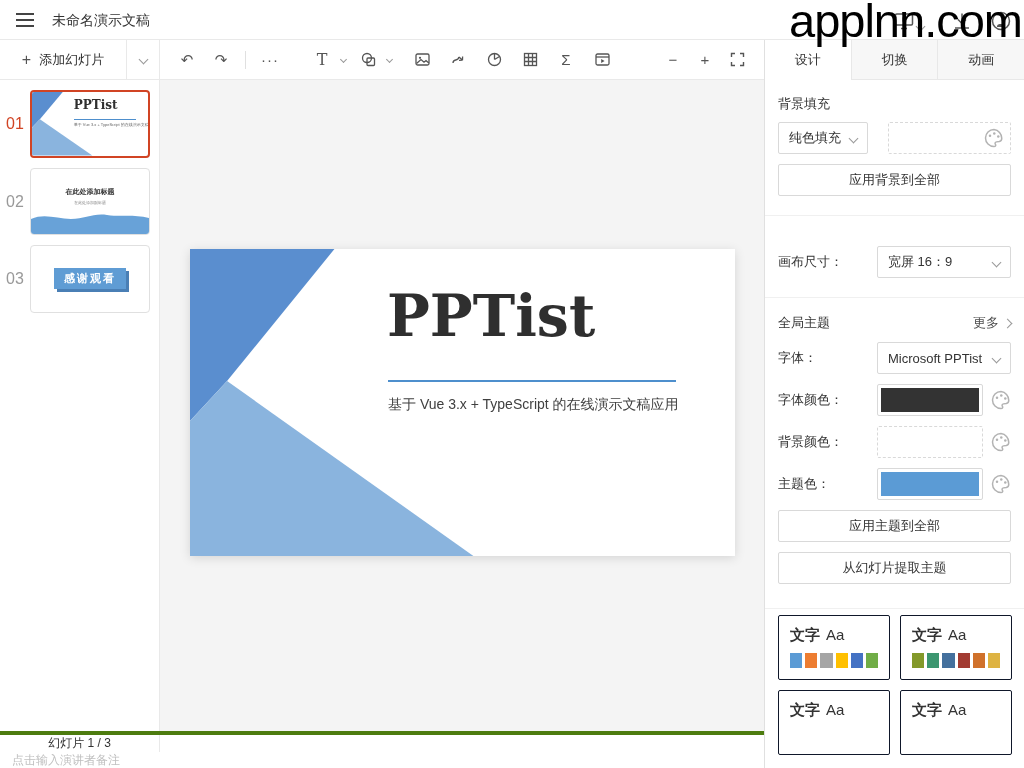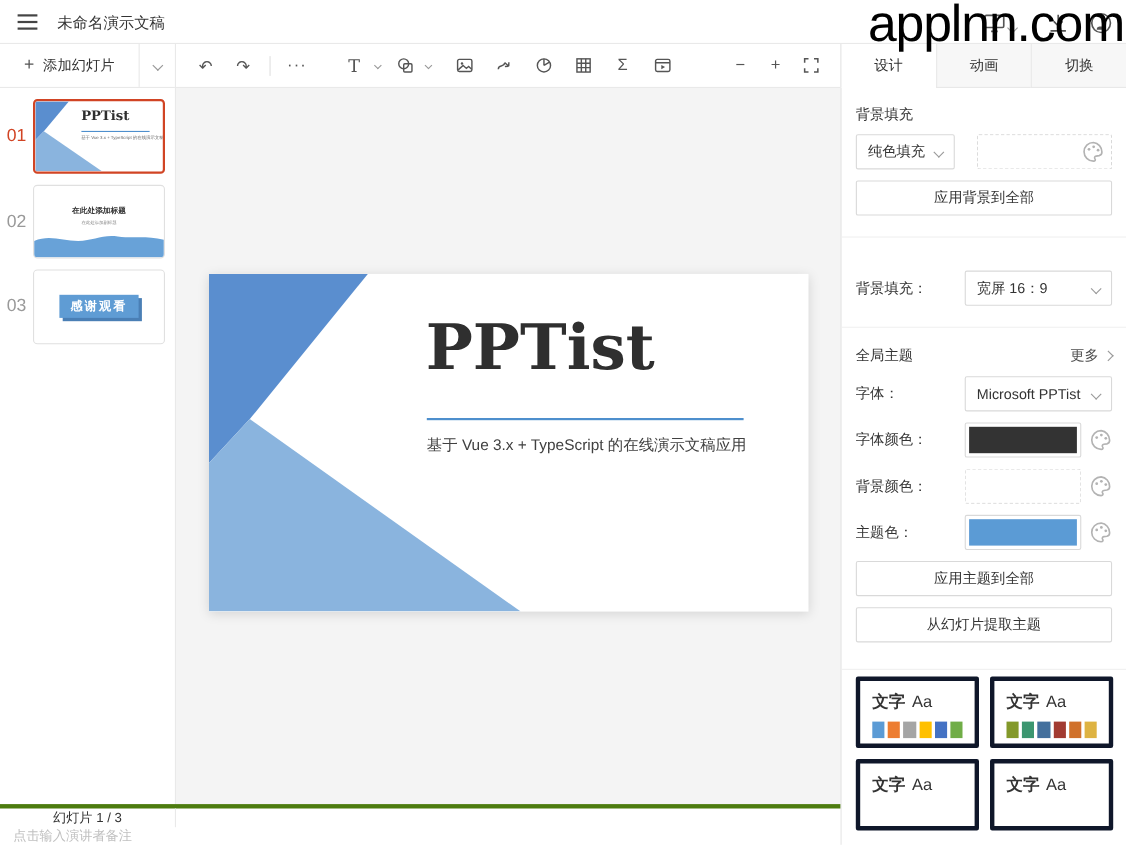--- a/index.html
+++ b/index.html
@@ -100,21 +100,21 @@
   .pal svg { width:100%; height:100%; }
   .pal.inbox { position:absolute; right:6px; top:5px; margin:0; }
   .btn { height:32px; border:1px solid #d9d9d9; border-radius:2px; background:#fff;
          display:flex; align-items:center; justify-content:center; font-size:13px;
          color:#333; cursor:pointer; margin-bottom:10px; }
   .p-divider { height:1px; background:#f0f0f0; margin:19px -13px 0 -13px; }
   .theme-head { display:flex; align-items:flex-end; margin-top:16px; }
   .more { margin-left:auto; font-size:13px; color:#4d4d4d; display:flex; align-items:center;
           gap:5px; cursor:pointer; }
   .cards { display:grid; grid-template-columns:112px 112px; gap:10px; margin-top:6px; }
-  .card { width:112px; height:65px; border:4px solid #0f172a; border-radius:2px; background:#fff;
+  .card { width:112px; height:65px; border:1px solid #0f172a; border-radius:2px; background:#fff;
           padding:10px 11px; cursor:pointer; }
   .card-text { font-size:15px; color:#333; }
   .card-text b { font-weight:bold; margin-right:6px; }
   .card-sw { display:flex; gap:3px; margin-top:8px; }
   .card-sw .sw { width:15px; height:15px; display:inline-block; }
 
   
   #statusbar { position:absolute; left:0; top:731px; width:764px; height:37px; background:#fff;
                border-top:4px solid #4d7c0f; display:flex;flex-direction:column; }
   #slide-counter { width:160px; border-right:1px solid #e9e9e9; display:flex; align-items:center;
@@ -275,22 +275,22 @@
       <div id="slide-title">PPTist</div>
       <div id="slide-line"></div>
       <div id="slide-sub">基于 Vue 3.x + TypeScript 的在线演示文稿应用</div>
     </div>
   </div>
 </div>
 
 <div id="panel">
   <div id="tabs">
     <div class="tab active">设计</div>
+    <div class="tab">切换</div>
     <div class="tab">动画</div>
-    <div class="tab">切换</div>
   </div>
 
   <div id="panel-content">
     <div class="sec-label">背景填充</div>
 
     <div class="p-row">
       <div class="select w-select">
         <span>纯色填充</span>
         <span class="chev"></span>
       </div>
@@ -305,21 +305,21 @@
             </svg>
         </span>
       </div>
     </div>
 
     <div class="btn">应用背景到全部</div>
 
     <div class="p-divider"></div>
 
     <div class="p-row" style="margin-top:30px">
-      <div class="p-label">背景填充：</div>
+      <div class="p-label">画布尺寸：</div>
       <div class="select" style="width:134px">
         <span>宽屏 16：9</span>
         <span class="chev"></span>
       </div>
     </div>
 
     <div class="p-divider"></div>
 
     <div class="theme-head">
       <span class="sec-label" style="margin:0">全局主题</span>

